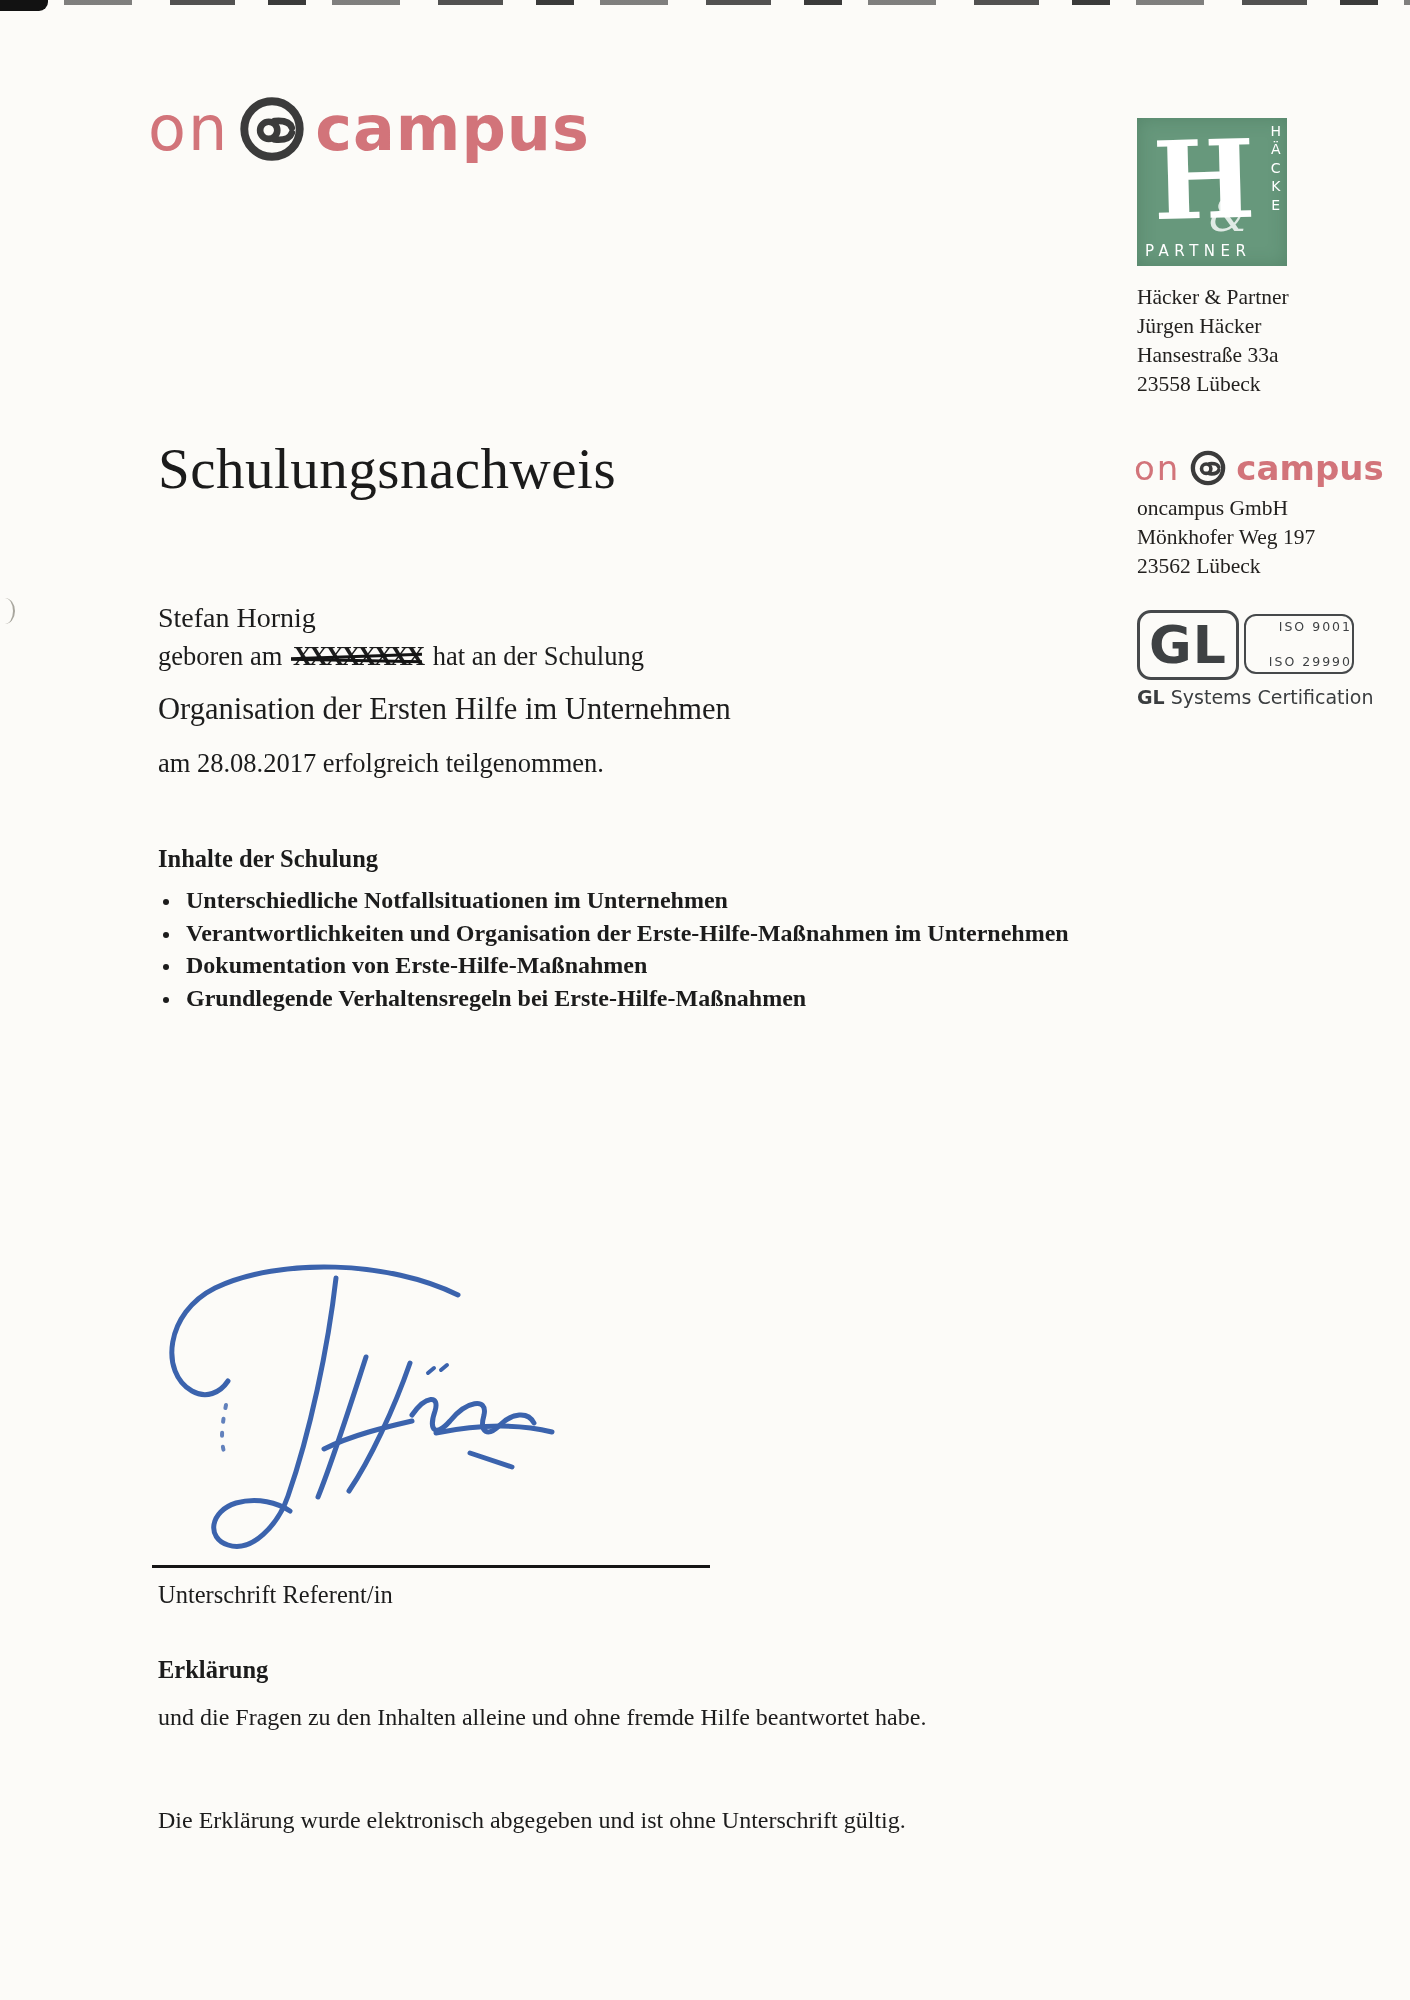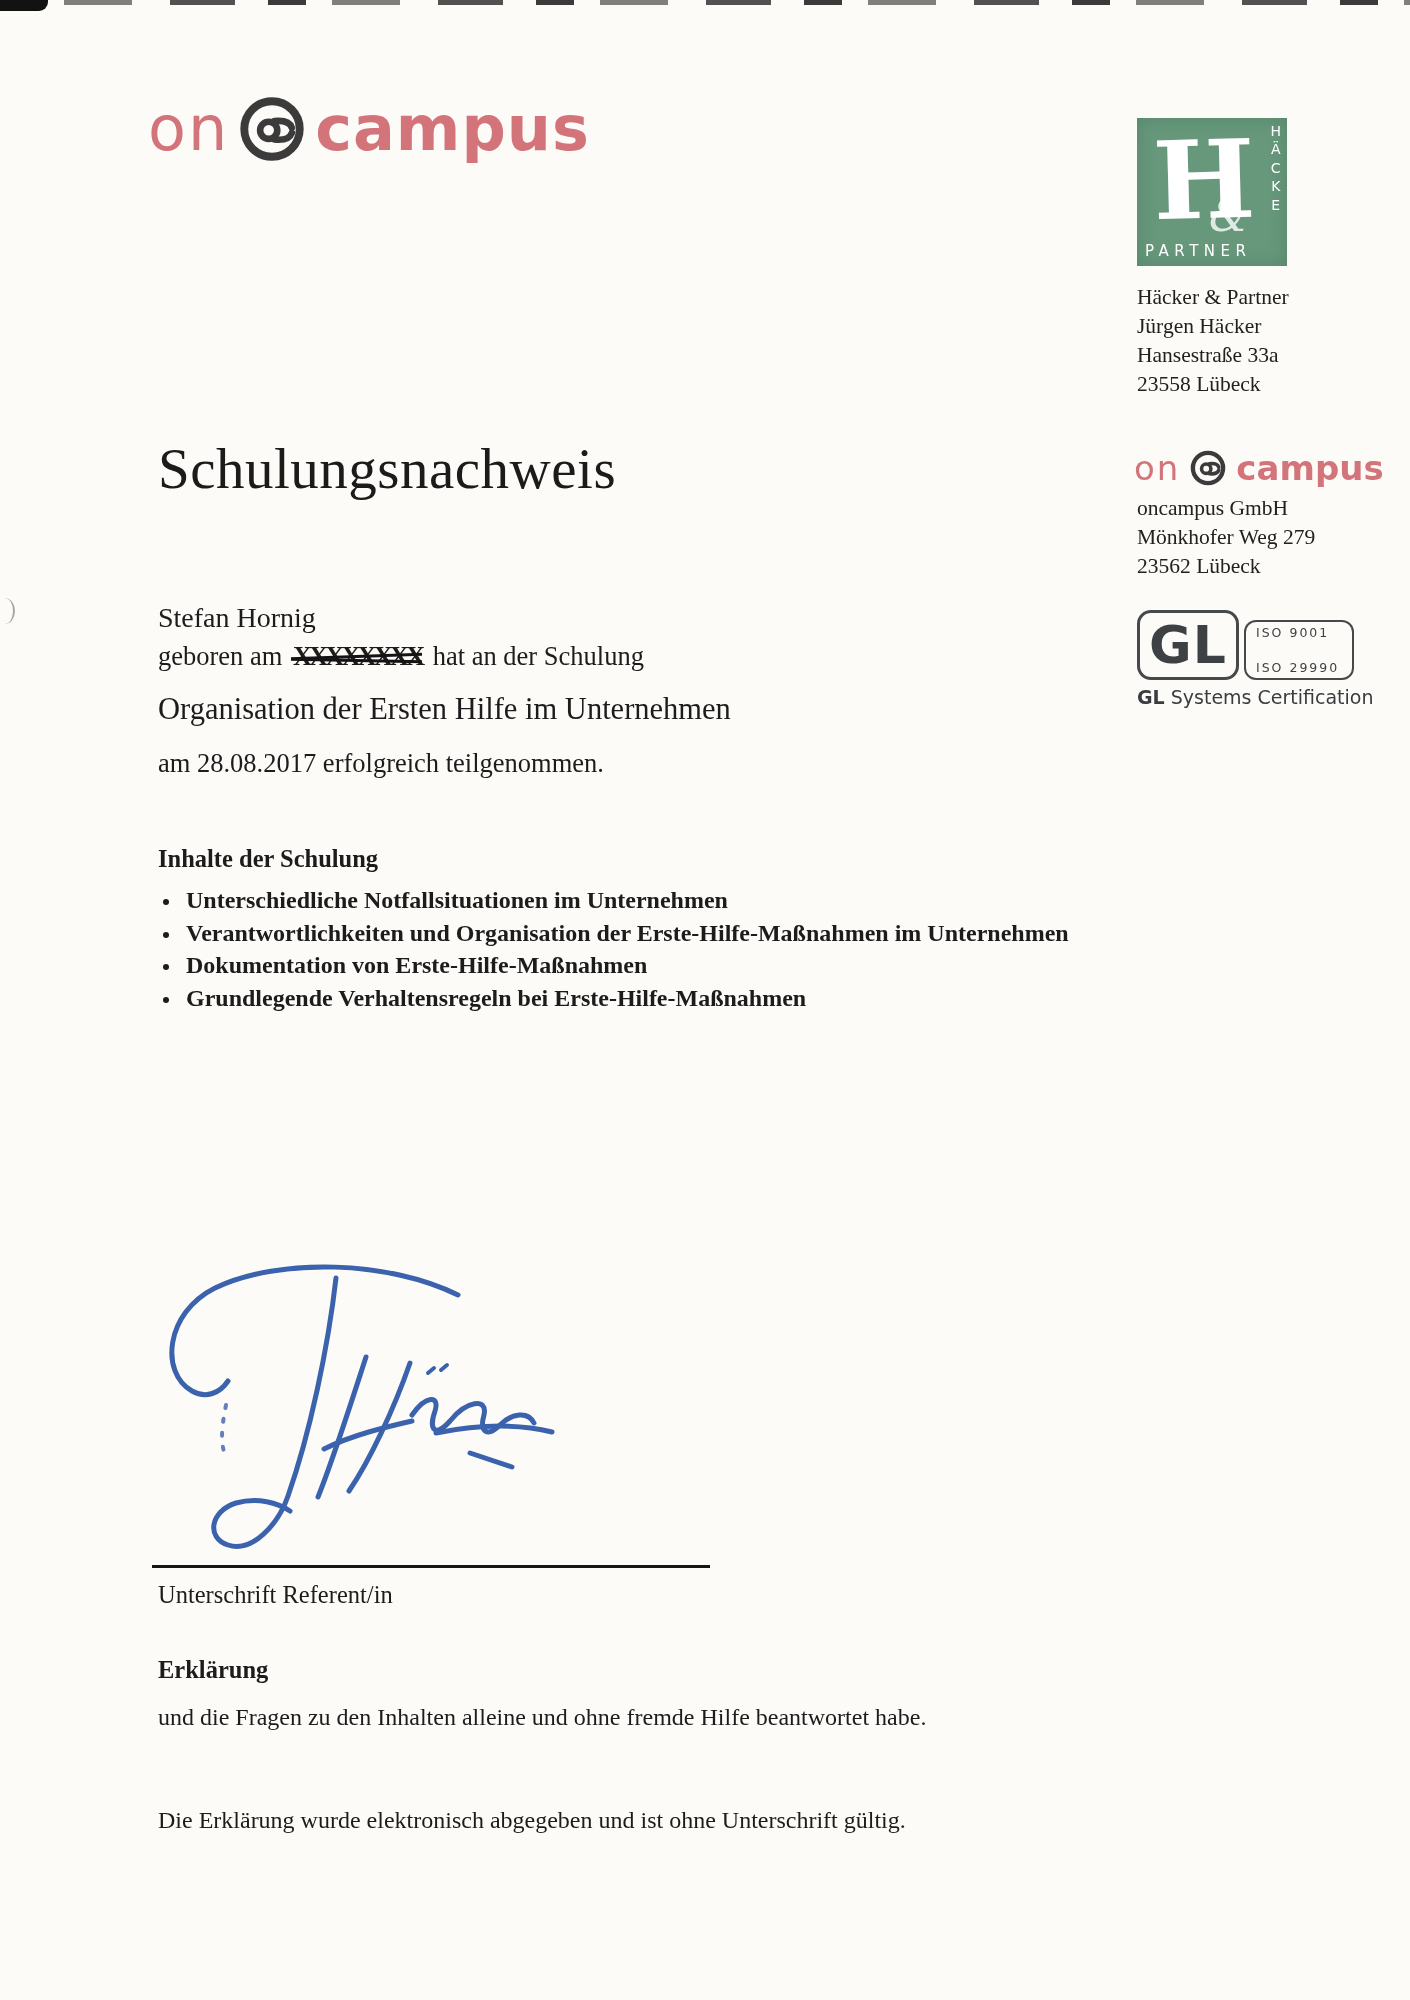--- a/index.html
+++ b/index.html
@@ -78,23 +78,23 @@
   .gl{margin-top:29px;}
   .gl-row{display:flex;align-items:stretch;gap:5px;}
   .gl-box{
     width:96px;height:64px;border:3px solid #46494b;border-radius:14px;
     display:flex;align-items:center;justify-content:center;
     font-family:"DejaVu Sans",sans-serif;font-weight:700;font-size:52px;color:#3e4143;
     letter-spacing:1px;
   }
   .iso-box{
     width:96px;height:56px;border:2px solid #46494b;border-radius:12px;
-    margin-top:10px;
+    margin-top:4px;
     display:flex;flex-direction:column;justify-content:center;padding-left:10px;gap:20px;
-    font-family:"DejaVu Sans",sans-serif;font-size:12.5px;letter-spacing:2px;color:#3e4143;
+    font-family:"DejaVu Sans",sans-serif;font-size:12.5px;letter-spacing:2px;color:#3e4143;align-items:flex-end;
   }
   .gl-caption{
     margin-top:6px;font-family:"DejaVu Sans",sans-serif;font-size:19px;color:#3a3d3f;
   }
   .gl-caption b{font-weight:700;}
 
   
   .title{
     position:absolute;left:158px;top:436px;margin:0;
     font-size:57px;font-weight:400;letter-spacing:.5px;color:#1b1b1b;
@@ -181,21 +181,21 @@
         <circle cx="50" cy="50" r="42" fill="none" stroke="#3b3b3b" stroke-width="12"></circle>
         <circle cx="45" cy="52" r="13" fill="none" stroke="#3b3b3b" stroke-width="10"></circle>
         <path d="M 54,38 Q 76,36 80,48" fill="none" stroke="#3b3b3b" stroke-width="10" stroke-linecap="round"></path>
         <path d="M 54,66 Q 76,68 80,56" fill="none" stroke="#3b3b3b" stroke-width="10" stroke-linecap="round"></path>
       </svg>
       <span class="oc-campus">campus</span>
     </div>
 
     <div class="addr oc-addr">
       <div>oncampus GmbH</div>
-      <div>Mönkhofer Weg 279</div>
+      <div>Mönkhofer Weg 197</div>
       <div>23562 Lübeck</div>
     </div>
 
     <div class="gl">
       <div class="gl-row">
         <div class="gl-box">GL</div>
         <div class="iso-box">
           <div>ISO 9001</div>
           <div>ISO 29990</div>
         </div>

